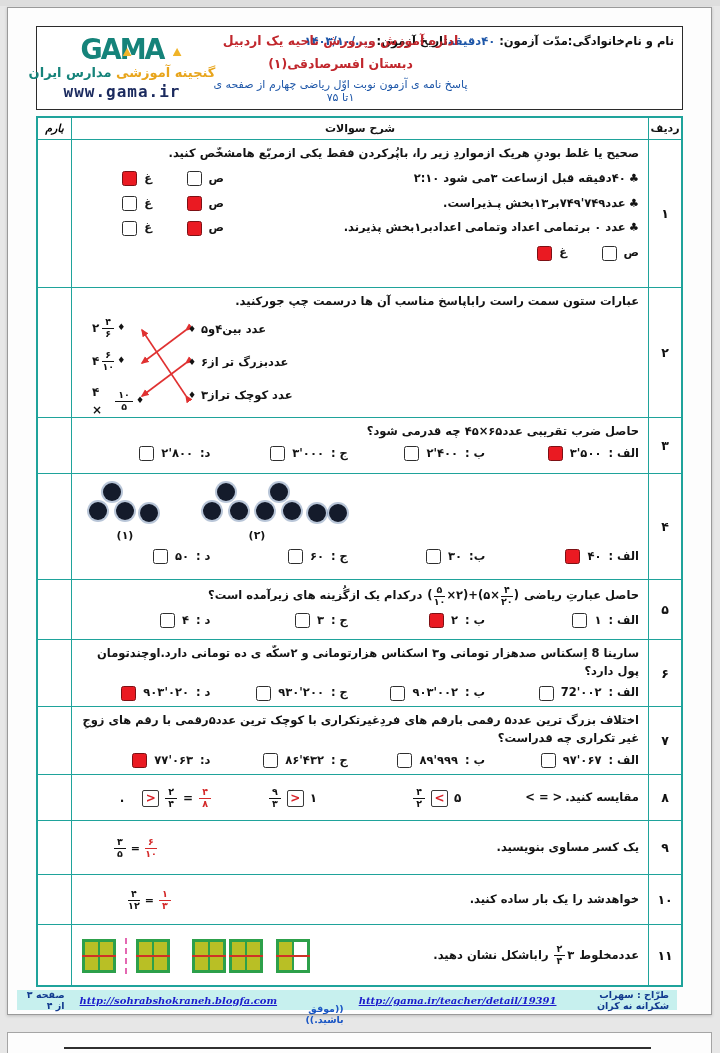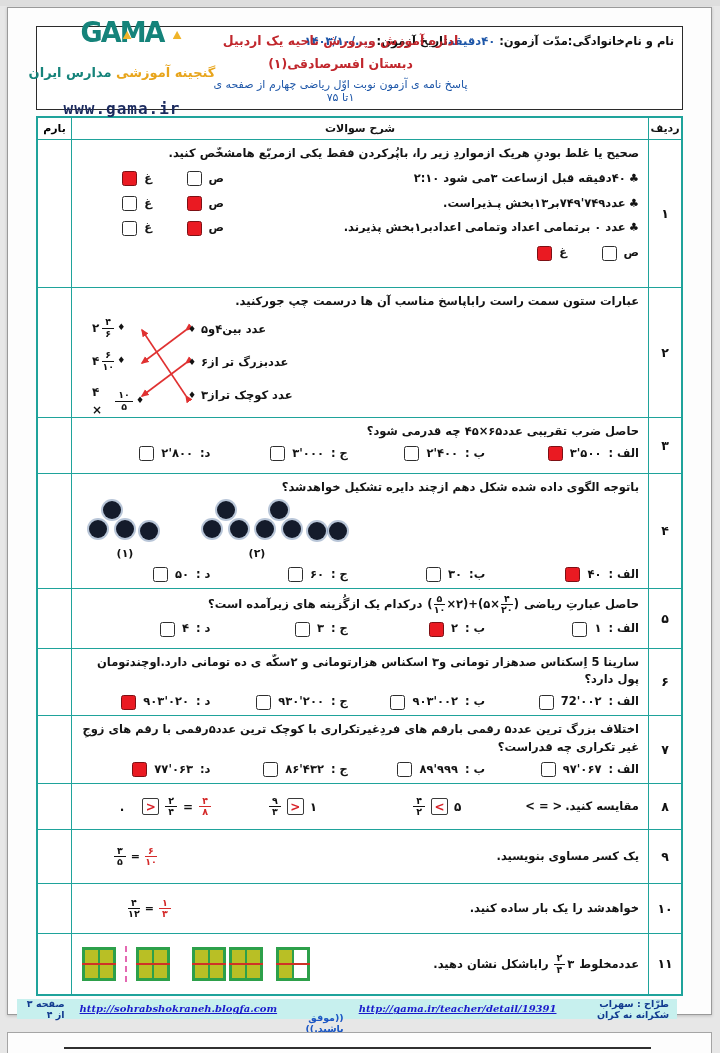--- a/index.html
+++ b/index.html
@@ -18,35 +18,35 @@
   .content { position:absolute; right:28px; left:28px; top:18px; direction:rtl; }
 
   
   .hdr { border:1.5px solid #2b2b2b; height:84px; display:flex; direction:rtl; background:#fff; box-sizing:border-box; }
   .hdr-right { width:208px; padding:7px 8px 6px 2px; display:flex; flex-direction:row; justify-content:space-between; font-size:11.5px; font-weight:bold; color:#111; box-sizing:border-box; }
   .fld { display:flex; align-items:baseline; gap:4px; white-space:nowrap; }
   .blue { color:#1d56a8; }
   .hdr-center { flex:1; padding:6px 2px 5px 2px; display:flex; flex-direction:column; justify-content:space-between; text-align:center; box-sizing:border-box; }
   .hc1, .hc2 { color:#c1272d; font-weight:bold; font-size:12.5px; }
   .hc3 { color:#1d56a8; font-weight:normal; font-size:11px; }
-  .hdr-left { width:170px; display:flex; flex-direction:column; align-items:center; justify-content:center; gap:19px; padding:4px 2px; box-sizing:border-box; }
+  .hdr-left { width:170px; display:flex; flex-direction:column; align-items:center; justify-content:center; gap:2px; padding:4px 2px; box-sizing:border-box; }
   .gama-word { position:relative; color:#15837a; font-weight:bold; font-size:27px; line-height:1; letter-spacing:-2px; direction:ltr; transform:scaleY(1.05); }
   .tri-y { position:absolute; width:9px; height:8px; background:#f0b429; clip-path:polygon(50% 0,100% 100%,0 100%); }
   .tri-1 { left:42px; top:12px; } .tri-2 { left:92px; top:12px; }
   .gama-sub { font-size:13px; font-weight:bold; white-space:nowrap; }
   .gama-sub .s1 { color:#e8a51c; } .gama-sub .s2 { color:#15837a; }
   .gama-url { font-family:"DejaVu Sans Mono", monospace; font-weight:bold; font-size:16px; color:#1b2a5e; direction:ltr; letter-spacing:1px; }
 
   
   .tbl { margin-top:6px; border:2px solid #1fa39b; background:#fff; direction:rtl; }
   .trow { display:grid; grid-template-columns:33px 1fr 34px; border-bottom:1.5px solid #1fa39b; box-sizing:border-box; }
   .trow:last-child { border-bottom:none; }
   .cell { box-sizing:border-box; }
   .cell.numc { border-left:1.5px solid #1fa39b; display:flex; align-items:center; justify-content:center; font-weight:bold; font-size:12.5px; color:#111; }
-  .cell.marks { border-right:1.5px solid #1fa39b; }
+  .cell.marks { border-right:1.5px solid #1fa39b;font-style:italic; }
   .cell.qc { padding:5px 9px 4px 8px; font-size:11.5px; font-weight:bold; color:#131313; line-height:1.55; }
   .thead .cell { font-size:11px; font-weight:bold; display:flex; align-items:center; justify-content:center; padding:2px; }
   .q-title { font-size:11.5px; font-weight:bold; }
   .num { direction:ltr; unicode-bidi:isolate; }
 
   
   .cb { width:13px; height:13px; border:1.6px solid #2e2e2e; border-radius:2.5px; background:#fff; flex:none; display:inline-block; }
   .cb.checked { background:#ea1a22; border-color:#7d1014; }
 
   
@@ -295,21 +295,20 @@
                 <span class="cb"></span>
               </div>
           </div>
         </div>
         <div class="cell marks"></div>
       </div>
 
       <div class="trow" style="min-height:106px">
         <div class="cell numc">۴</div>
         <div class="cell qc">
-          <div class="q-title">باتوجه الگوی داده شده شکل دهم ازچند دایره تشکیل خواهدشد؟</div>
           <div class="pat">
             <div class="pgroup">
               <div class="dots" style="width:74px">
                 <span class="dot" style="left:15px;top:0"></span>
                 <span class="dot" style="left:1px;top:19px"></span>
                 <span class="dot" style="left:28px;top:19px"></span>
                 <span class="dot" style="left:52px;top:21px"></span>
               </div>
               <div class="plabel" style="align-self:center">(۱)</div>
             </div>
@@ -395,21 +394,21 @@
                 <span class="cb"></span>
               </div>
           </div>
         </div>
         <div class="cell marks"></div>
       </div>
 
       <div class="trow" style="min-height:64px">
         <div class="cell numc">۶</div>
         <div class="cell qc">
-          <div class="q-title">سارینا 5 اِسکناس صدهزار تومانی و۳ اسکناس هزارتومانی و ۲سکّه ی ده تومانی دارد.اوچندتومان پول دارد؟</div>
+          <div class="q-title">سارینا 8 اِسکناس صدهزار تومانی و۳ اسکناس هزارتومانی و ۲سکّه ی ده تومانی دارد.اوچندتومان پول دارد؟</div>
           <div class="opt-grid">
             <div class="opt">
                 <span>الف :</span>
                 <span class="num">72'۰۰۲</span>
                 <span class="cb"></span>
               </div>
             <div class="opt">
                 <span>ب :</span>
                 <span class="num">۹۰۳'۰۰۲</span>
                 <span class="cb"></span>

